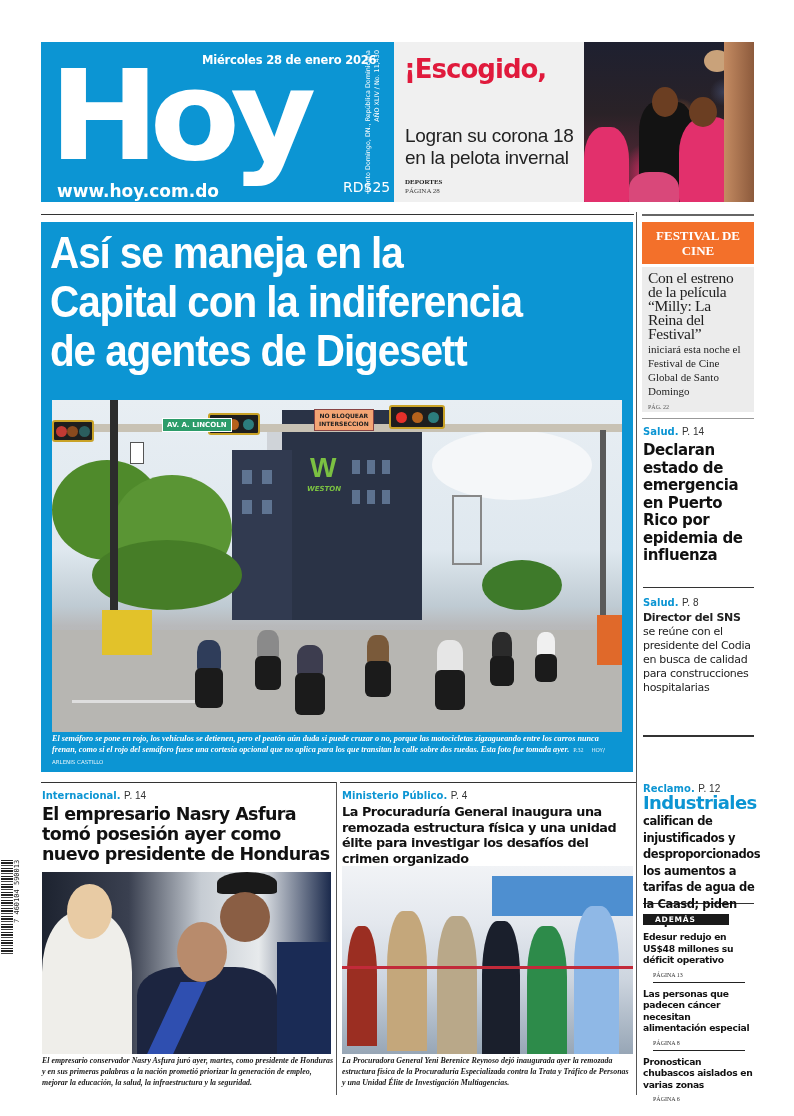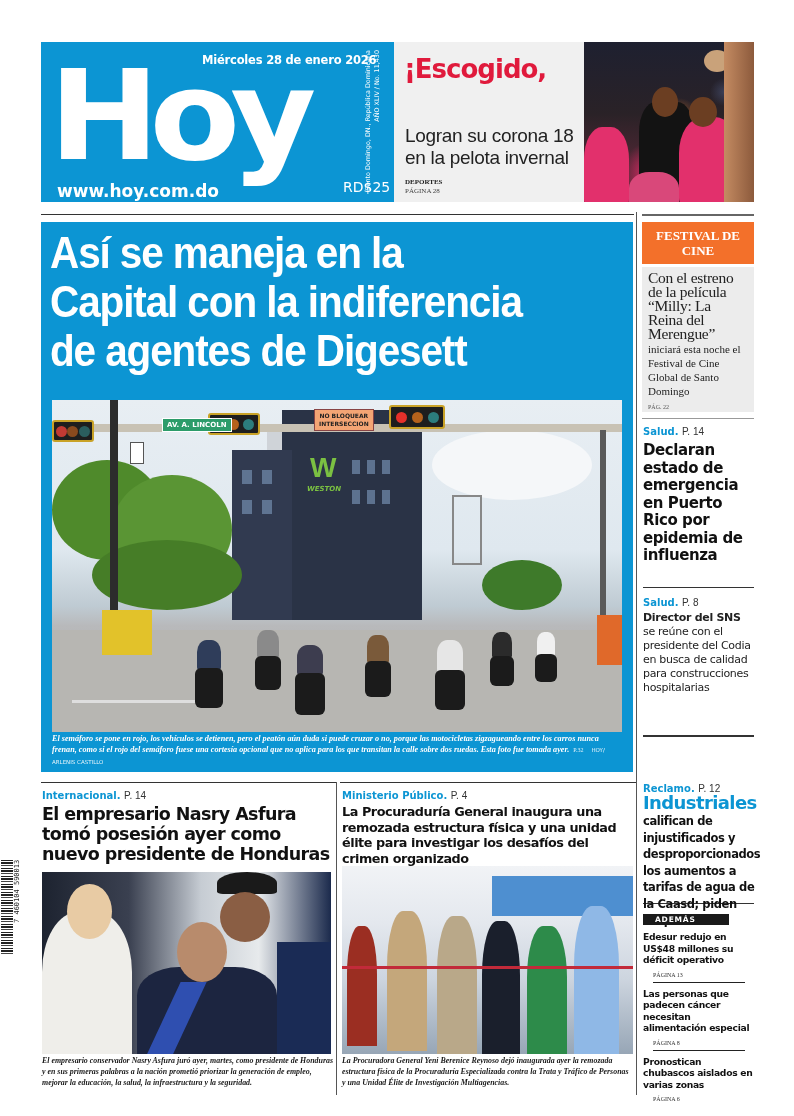--- a/index.html
+++ b/index.html
@@ -264,21 +264,21 @@
 
   <div class="lead-caption">
     <span>El semáforo se pone en rojo, los vehículos se detienen, pero el peatón aún duda si puede cruzar o no, porque las motocicletas zigzagueando entre los carros nunca frenan, como si el rojo del semáforo fuese una cortesía opcional que no aplica para los que transitan la calle sobre dos ruedas. Esta foto fue tomada ayer.</span>
     <span class="pg">P.32</span>
     <span class="credit">HOY/ ARLENIS CASTILLO</span>
   </div>
 </div>
 
 <div class="fest-tag">FESTIVAL DE CINE</div>
 <div class="fest-box">
-  <div class="fest-h">Con el estreno de la película “Milly: La Reina del Merengue”</div>
+  <div class="fest-h">Con el estreno de la película “Milly: La Reina del Festival”</div>
   <div class="fest-s">iniciará esta noche el Festival de Cine Global de Santo Domingo</div>
   <div class="fest-pg">PÁG. 22</div>
 </div>
 
 <div class="rc1">
   <div class="kicker"><span>Salud.</span> <span class="p">P. 14</span></div>
   <h3>Declaran estado de emergencia en Puerto Rico por epidemia de influenza</h3>
 </div>
 
 <div class="rc2">

